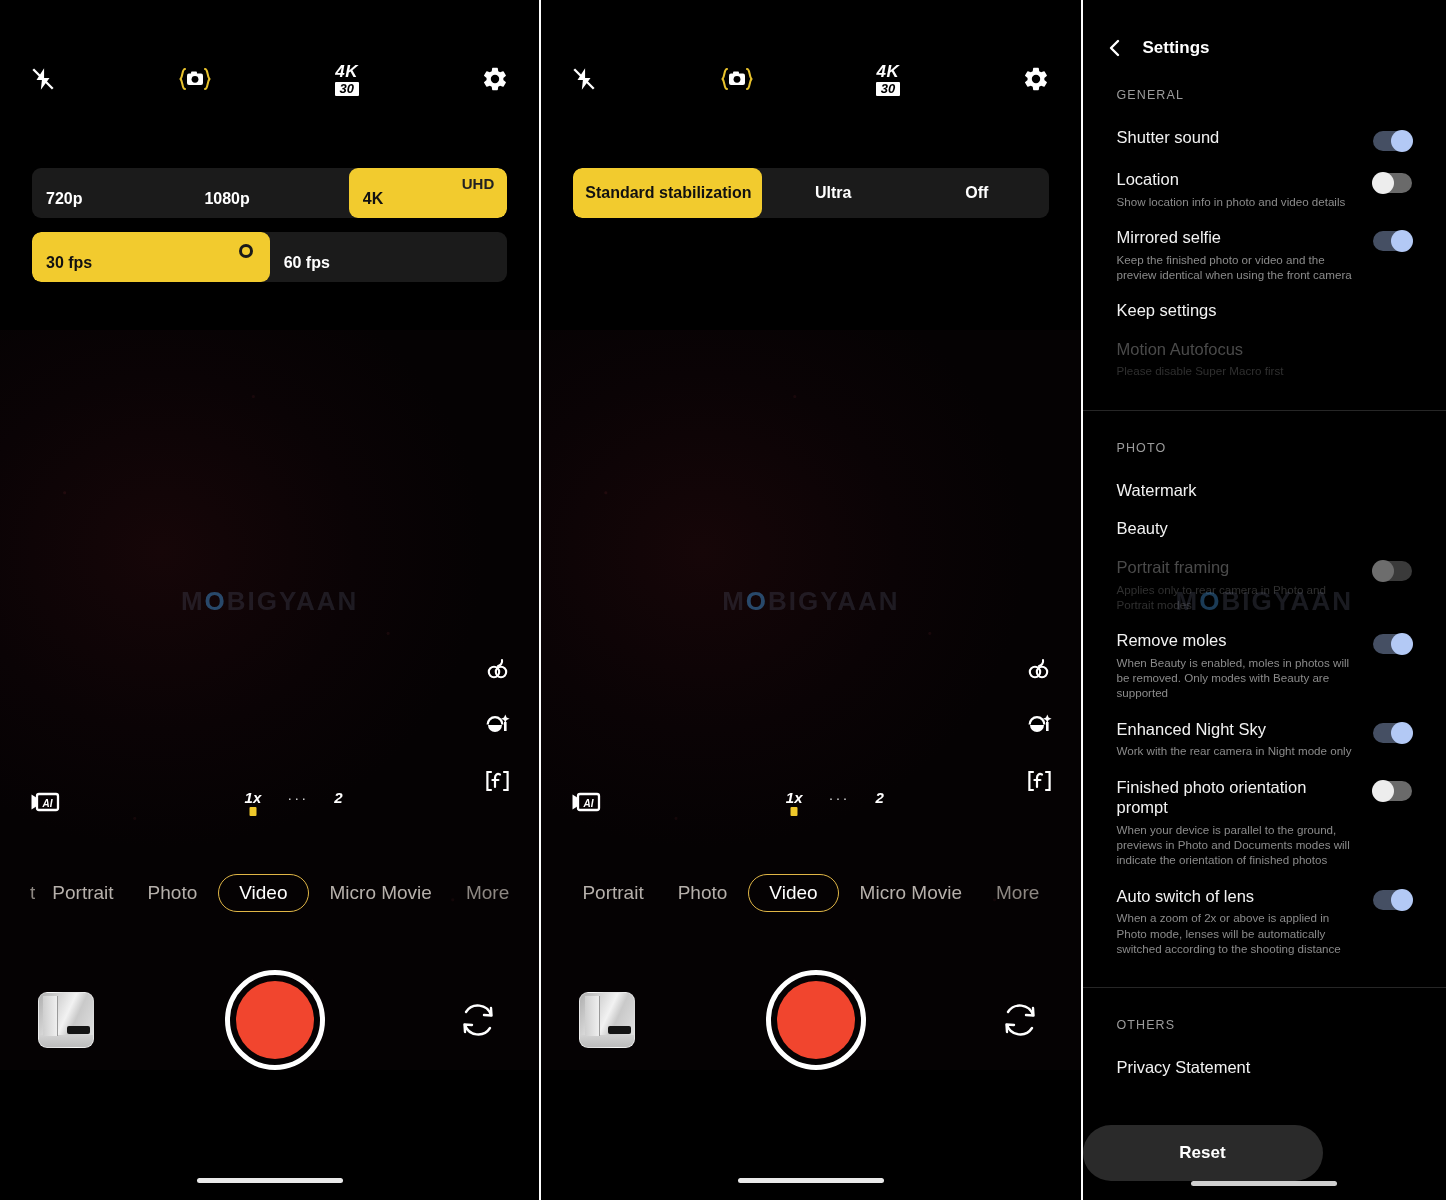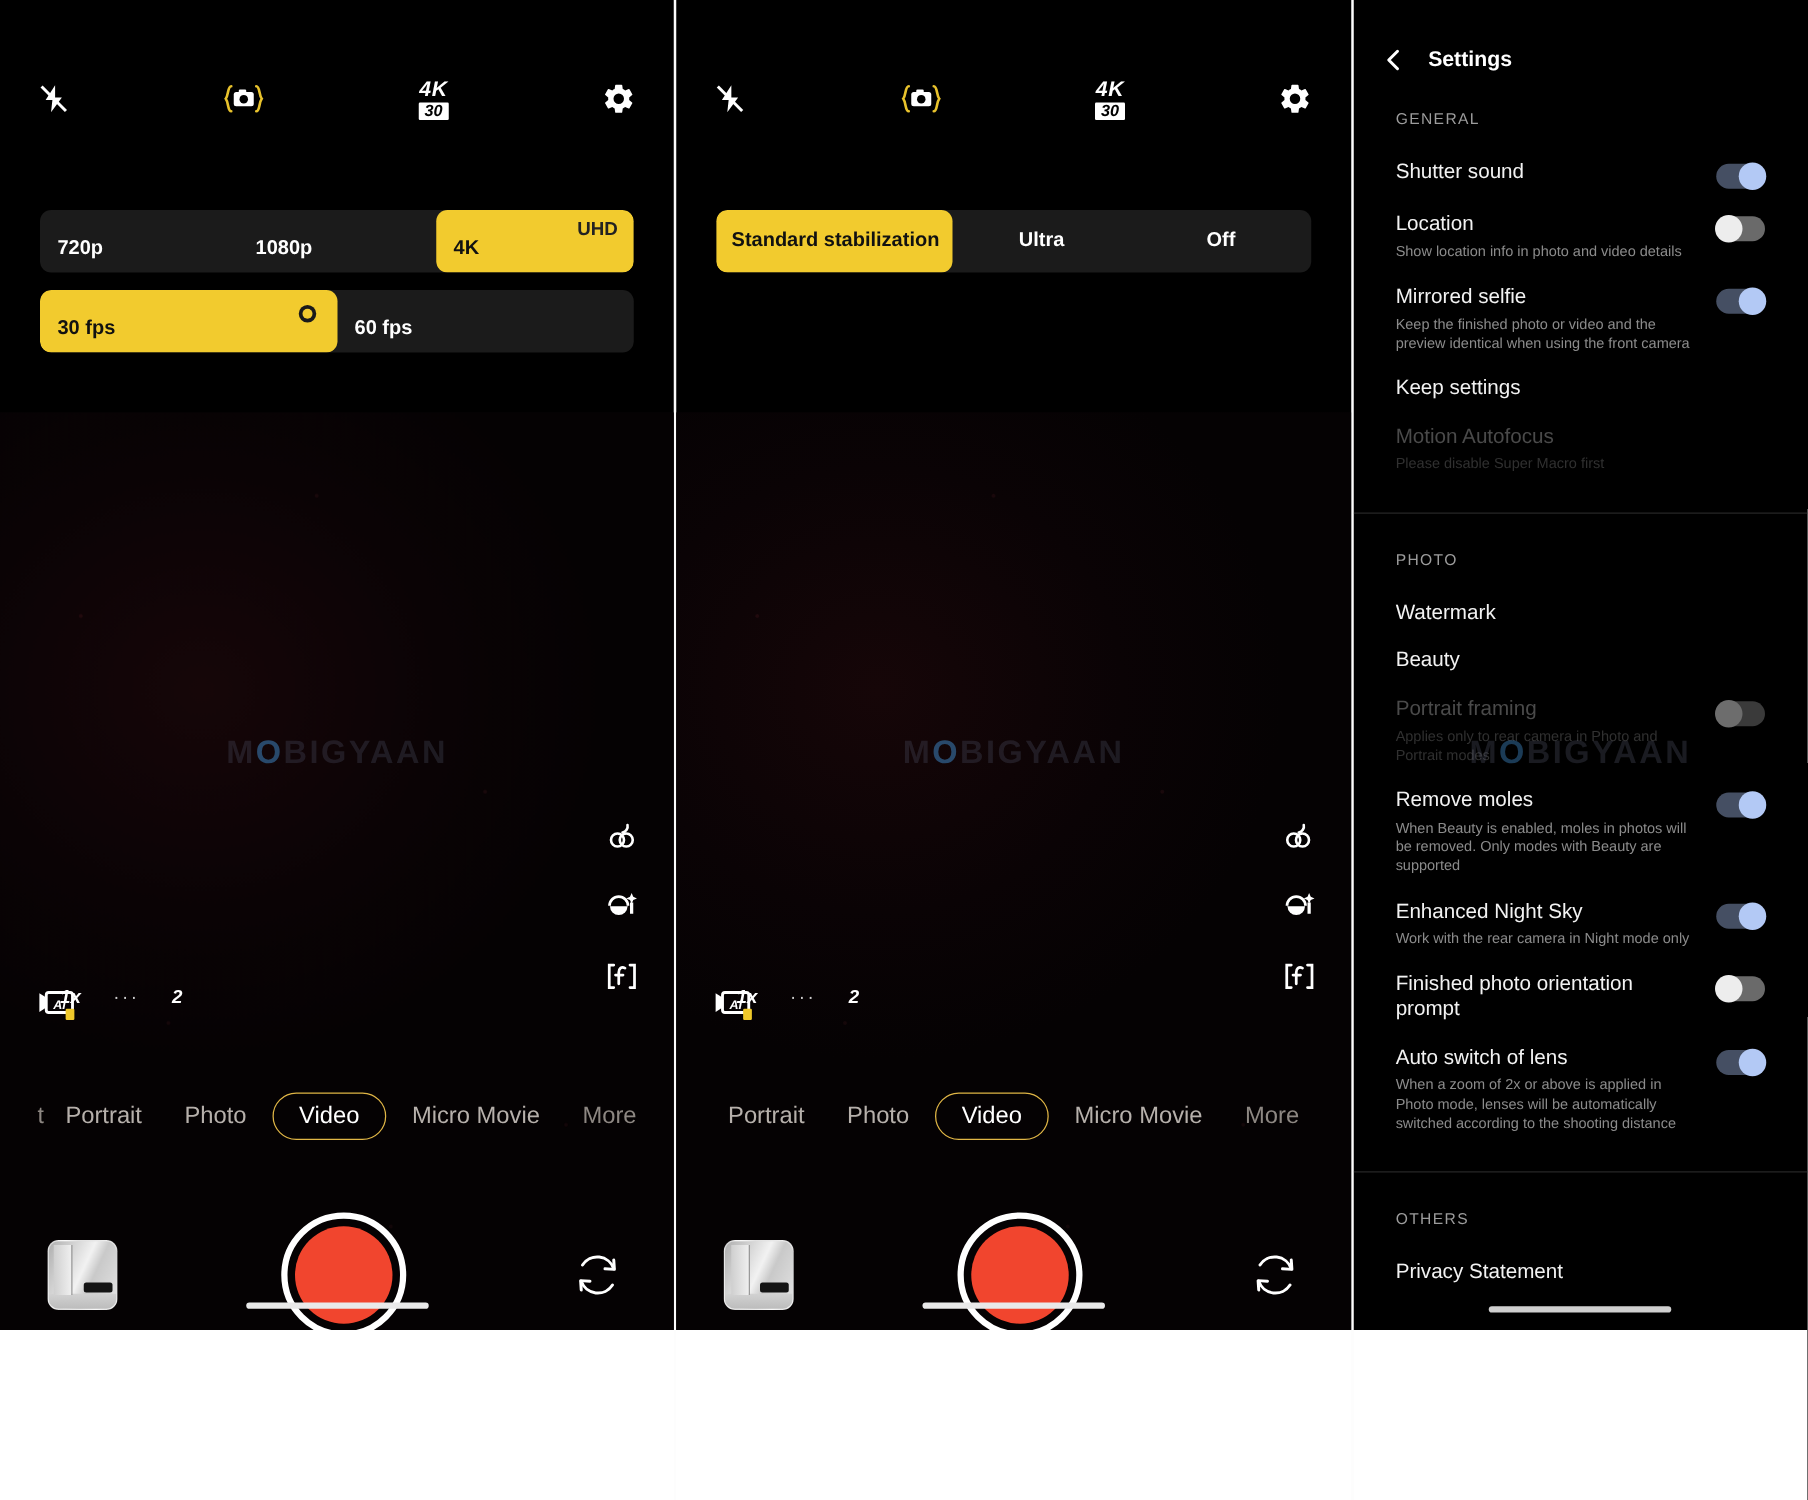--- a/index.html
+++ b/index.html
@@ -5,21 +5,21 @@
   * { box-sizing: border-box; margin: 0; padding: 0; }
   html, body {
     width: 1446px; height: 1200px;
     background: #000;
     font-family: "Liberation Sans", sans-serif;
     overflow: hidden;
   }
   .stage { position: relative; width: 1446px; height: 1200px; display: flex; background:#ffffff; }
 
   
-  .panel { position: relative; height: 1064px; background: #000; overflow: hidden; }
+  .panel { position: relative; height: 1200px; background: #000; overflow: hidden; }
   .panel.cam { width: 540px; }
   .panel.cam2 { width: 540px; }
   .panel.settings { width: 364px; background:#000; }
   .divider { width: 2px; height: 1200px; background:#fdfdfd; }
 
   
   .viewfinder {
     position: absolute; left:0; right:0; top: 330px; height: 740px;
     background:
       radial-gradient(ellipse 60% 40% at 30% 30%, #160608 0%, #0a0305 60%, #050203 100%),
@@ -91,21 +91,21 @@
   .watermark .o { color: rgba(60,130,190,.55); }
 
   
   .rail { position:absolute; right:28px; top:656px; z-index:6; }
   .rail .ic { margin-bottom:30px; cursor:pointer; display:flex; justify-content:center; }
 
   
   .ai-icon { position:absolute; left:30px; top:790px; z-index:6; cursor:pointer; }
   .zoombar {
     position:absolute; left:0; right:0; top:790px; z-index:6;
-    display:flex; align-items:center; gap:26px;padding-left:48px;
+    display:flex; align-items:center; justify-content:center; gap:26px;padding-left:48px;
   }
   .zoombar .z {
     color:#fff; font-size:15px; font-weight:700; font-style:italic;
     position:relative; cursor:pointer; line-height:1;
   }
   .zoombar .z.active:after {
     content:""; position:absolute; left:50%; transform:translateX(-50%);
     bottom:-11px; width:7px; height:9px; background:#efc82a; border-radius:1px;
   }
   .zoombar .dots { color:#cfcfcf; font-size:15px; letter-spacing:2px; line-height:1; }
@@ -569,20 +569,21 @@
           </div>
           <div class="toggle on">
               <div class="track"></div>
               <div class="knob"></div>
             </div>
         </div>
 
         <div class="srow">
           <div class="txt">
             <div class="name">Finished photo orientation prompt</div>
+            <div class="desc">When your device is parallel to the ground, previews in Photo and Documents modes will indicate the orientation of finished photos</div>
           </div>
           <div class="toggle off">
               <div class="track"></div>
               <div class="knob"></div>
             </div>
         </div>
 
         <div class="srow">
           <div class="txt">
             <div class="name">Auto switch of lens</div>

